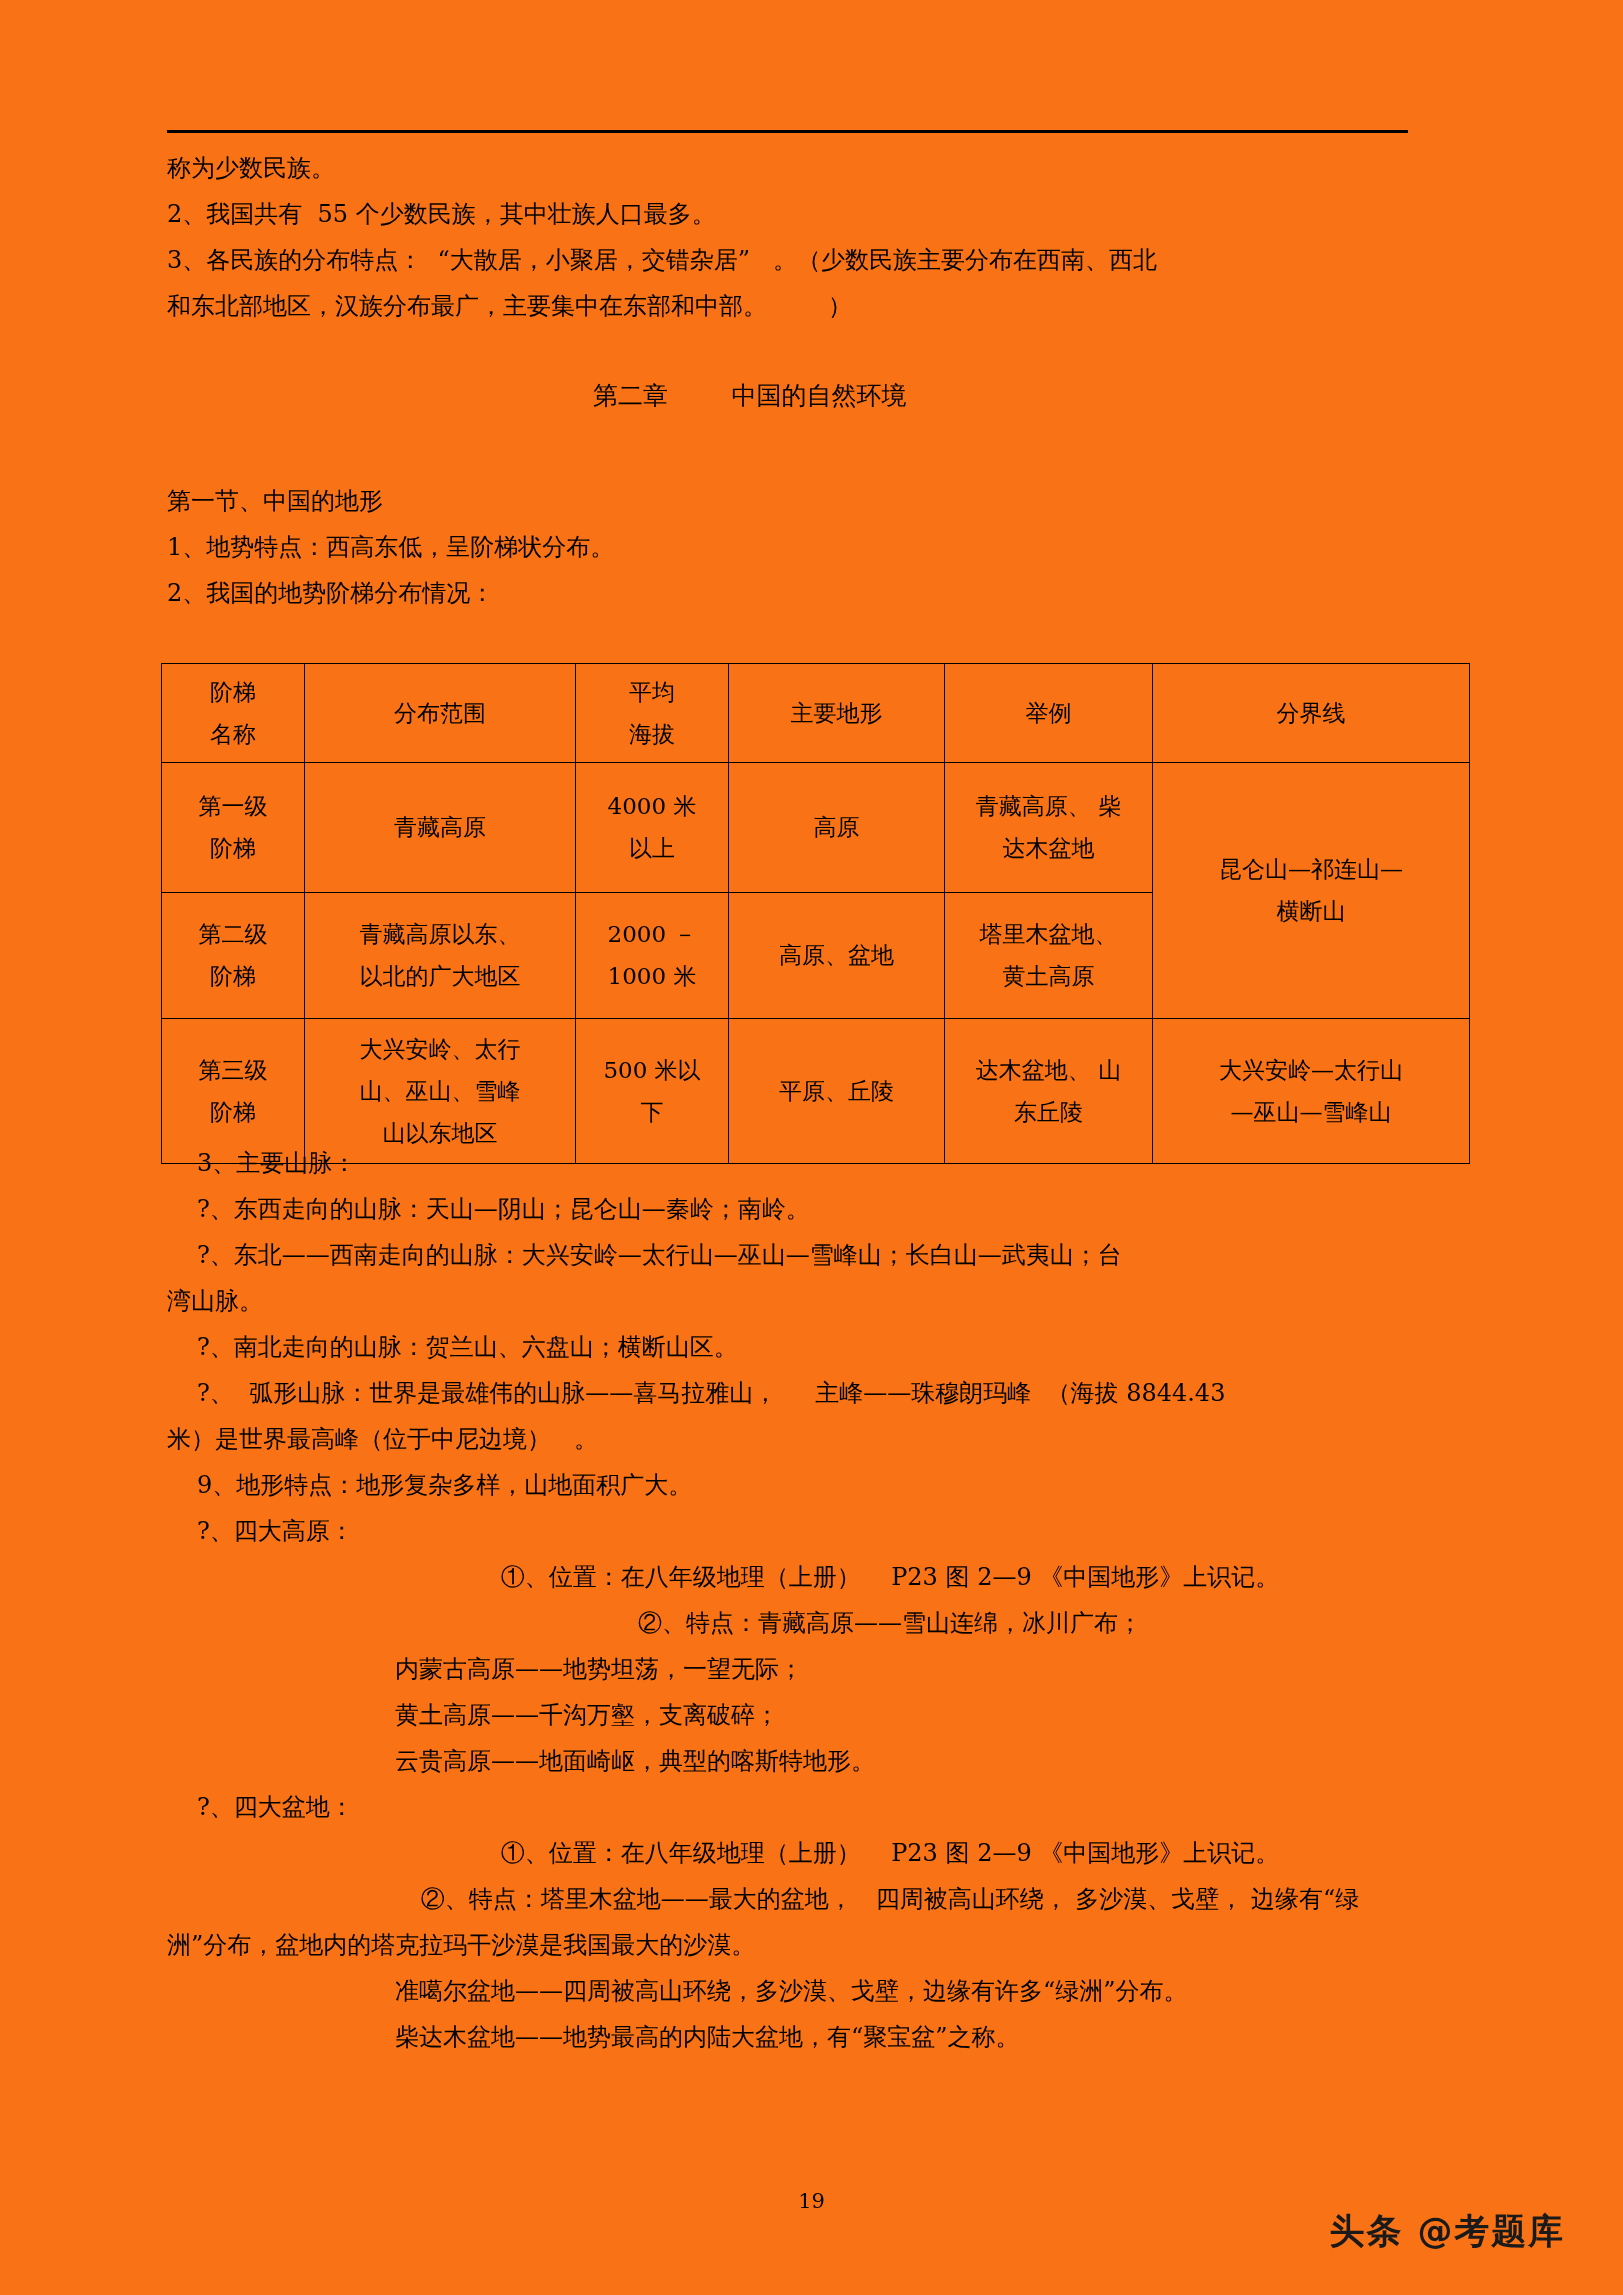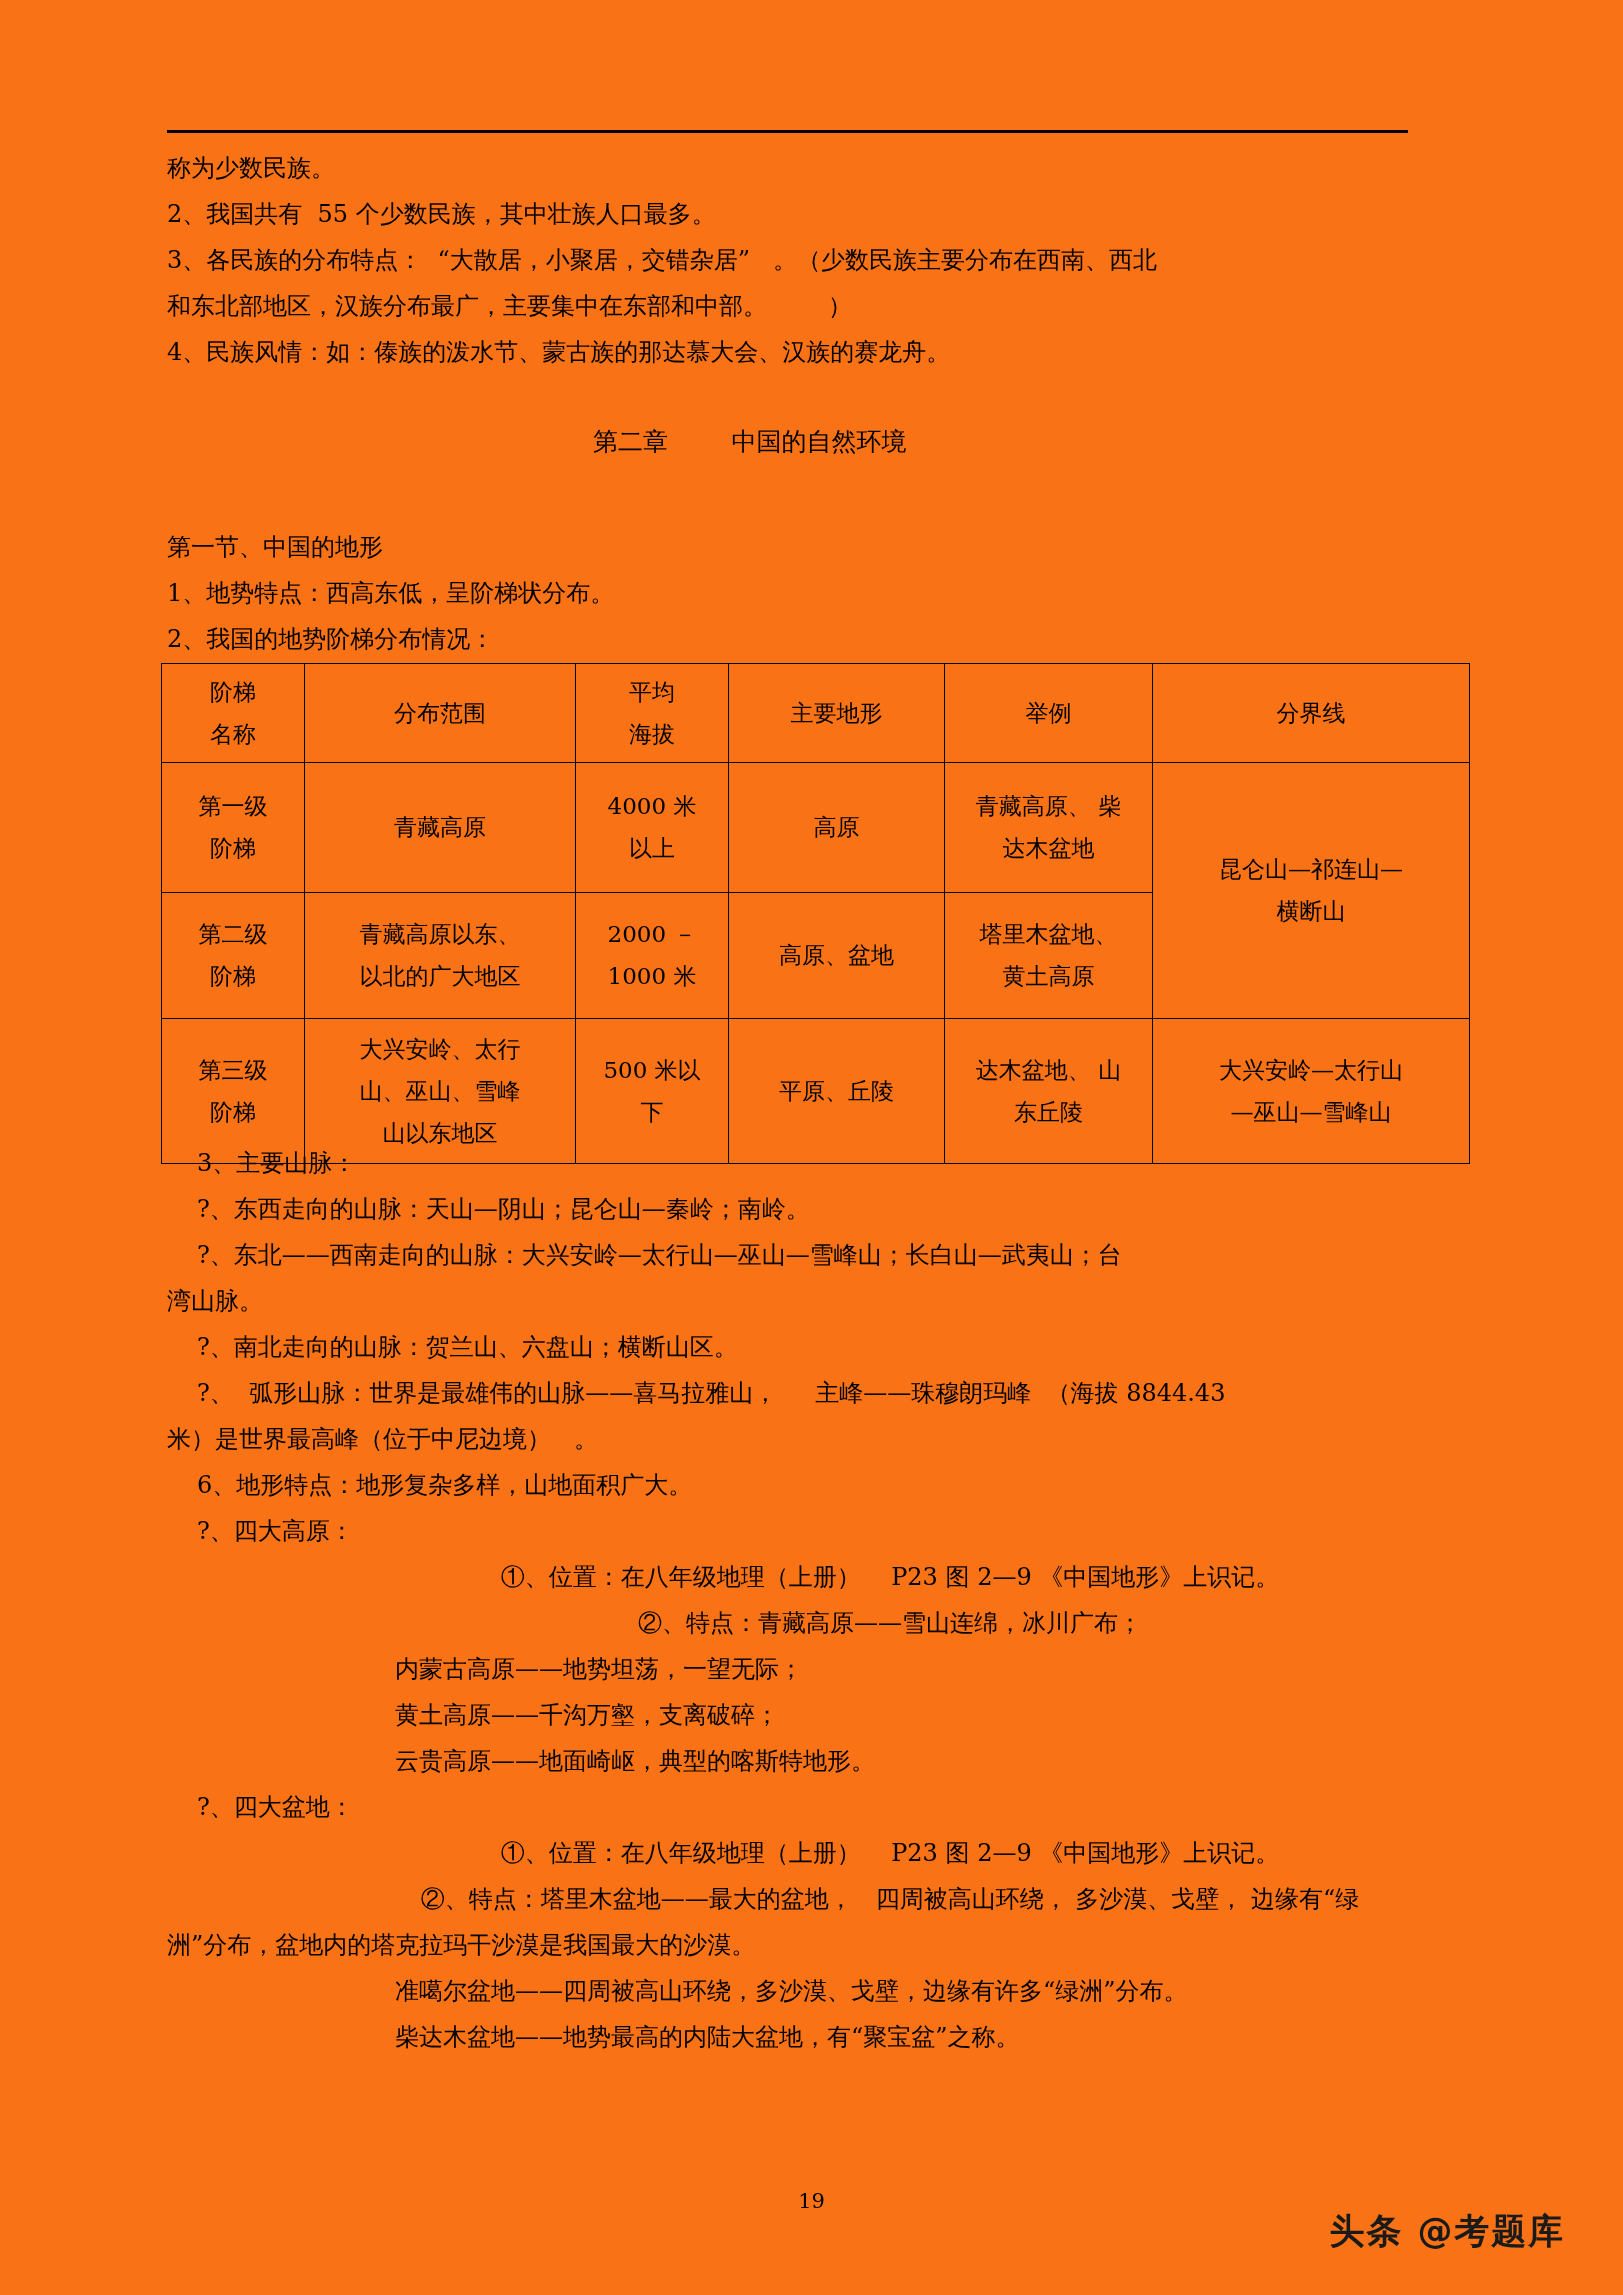--- a/index.html
+++ b/index.html
@@ -116,21 +116,20 @@
 
 <div id="page">
 
   <div class="header-rule"></div>
 
   <div class="content" style="top:145px;">
     <div class="line">称为少数民族。</div>
     <div class="line">2、我国共有  55 个少数民族，其中壮族人口最多。</div>
     <div class="line">3、各民族的分布特点：  “大散居，小聚居，交错杂居”   。（少数民族主要分布在西南、西北</div>
     <div class="line">和东北部地区，汉族分布最广，主要集中在东部和中部。        ）</div>
-    <div class="line">4、民族风情：如：傣族的泼水节、蒙古族的那达慕大会、汉族的赛龙舟。</div>
 
     <div class="spacer-md"></div>
 
     <div class="chapter-title">第二章        中国的自然环境</div>
 
     <div class="spacer-lg"></div>
 
     <div class="line">第一节、中国的地形</div>
     <div class="line">1、地势特点：西高东低，呈阶梯状分布。</div>
     <div class="line">2、我国的地势阶梯分布情况：</div>
@@ -201,21 +200,21 @@
 
   <div class="content" style="top:1140px;">
     <div class="line indent-1">3、主要山脉：</div>
     <div class="line indent-1">?、东西走向的山脉：天山—阴山；昆仑山—秦岭；南岭。</div>
     <div class="line indent-1">?、东北——西南走向的山脉：大兴安岭—太行山—巫山—雪峰山；长白山—武夷山；台</div>
     <div class="line">湾山脉。</div>
     <div class="line indent-1">?、南北走向的山脉：贺兰山、六盘山；横断山区。</div>
     <div class="line indent-1">?、  弧形山脉：世界是最雄伟的山脉——喜马拉雅山，     主峰——珠穆朗玛峰  （海拔 8844.43</div>
     <div class="line">米）是世界最高峰（位于中尼边境）   。</div>
 
-    <div class="line indent-1">6、地形特点：地形复杂多样，山地面积广大。</div>
+    <div class="line indent-1">9、地形特点：地形复杂多样，山地面积广大。</div>
     <div class="line indent-1">?、四大高原：</div>
     <div class="line indent-2">①、位置：在八年级地理（上册）    P23 图 2—9 《中国地形》上识记。</div>
     <div class="line indent-2">②、特点：青藏高原——雪山连绵，冰川广布；</div>
     <div class="line indent-3">内蒙古高原——地势坦荡，一望无际；</div>
     <div class="line indent-3">黄土高原——千沟万壑，支离破碎；</div>
     <div class="line indent-3">云贵高原——地面崎岖，典型的喀斯特地形。</div>
     <div class="line indent-1">?、四大盆地：</div>
     <div class="line indent-2">①、位置：在八年级地理（上册）    P23 图 2—9 《中国地形》上识记。</div>
     <div class="line indent-2">②、特点：塔里木盆地——最大的盆地，   四周被高山环绕， 多沙漠、戈壁， 边缘有“绿</div>
     <div class="line">洲”分布，盆地内的塔克拉玛干沙漠是我国最大的沙漠。</div>

